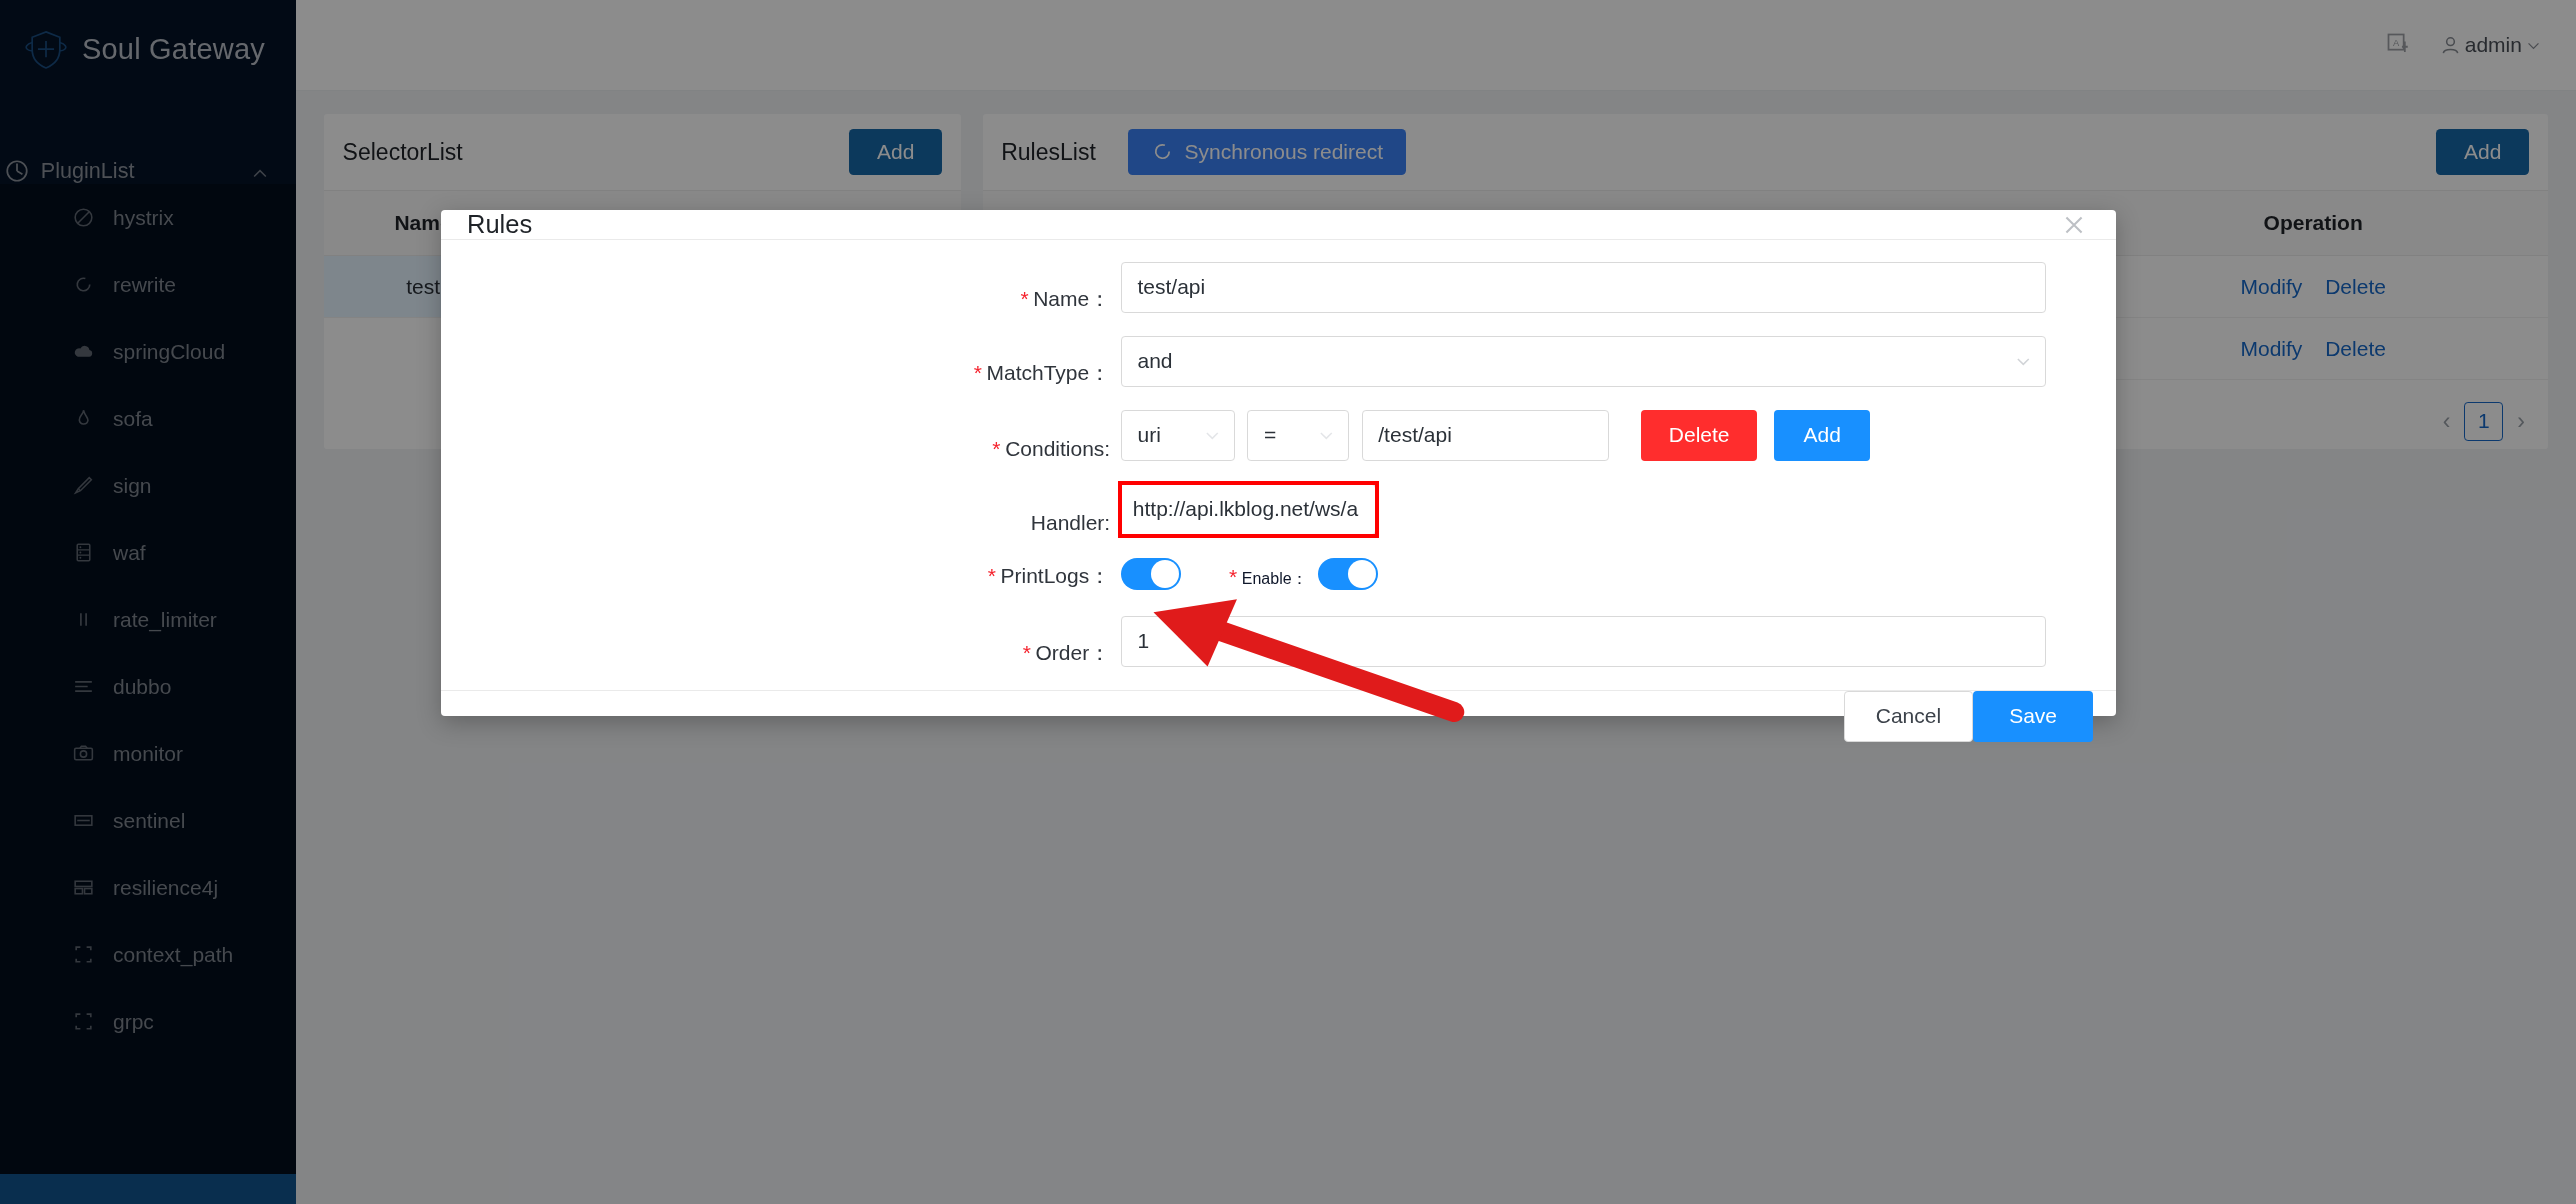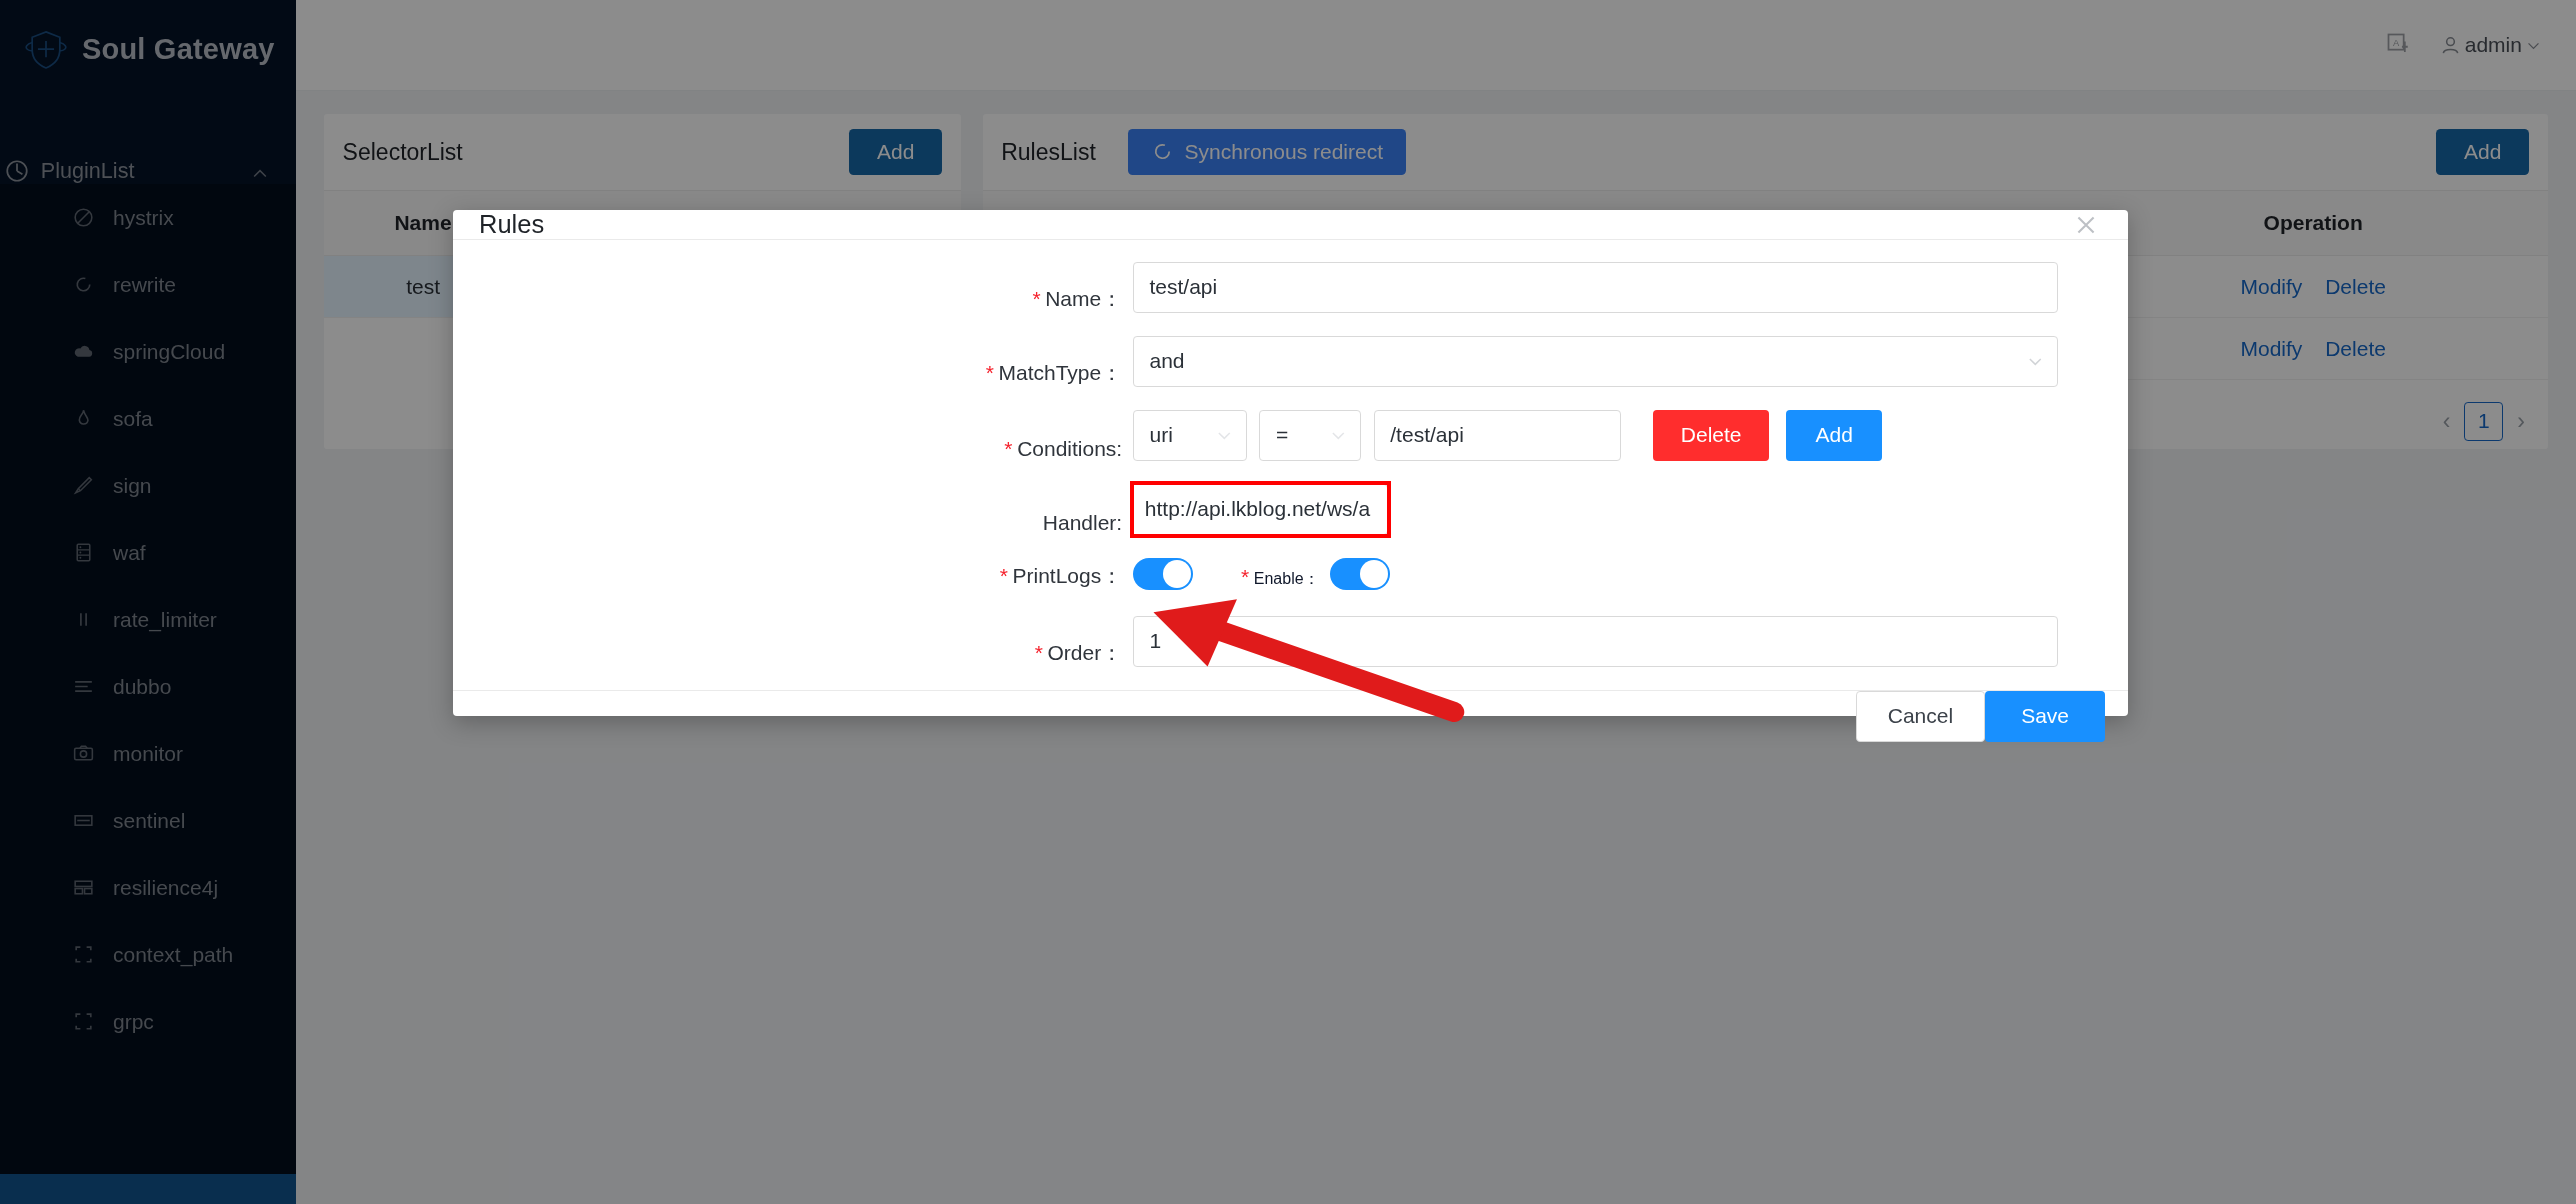--- a/index.html
+++ b/index.html
@@ -24,21 +24,21 @@
     height: 99px;
     display: flex; align-items: center;
     padding-left: 21.6px;
     background: #041327;
   }
   #logo-mark { width: 48px; height: 43px; flex: 0 0 auto; }
   #logo-text {
     margin-left: 12.4px;
     color: #b9bec6;
     font-size: 29px;
-    font-weight: 700;
+    font-weight: 400;
     letter-spacing: 0.2px;
     white-space: nowrap;
   }
   #nav-group-header {
     height: 85px;
     display: flex; align-items: flex-end;
     padding: 0 26px 0 4px;
     background: #041327;
     color: #8d939c;
     font-size: 21.6px;
@@ -148,21 +148,21 @@
 
   
   #overlay {
     position: absolute; inset: 0;
     background: rgba(0,0,0,0.45);
   }
 
   
   #modal {
     position: absolute;
-    left: 453px; top: 210px;
+    left: 441px; top: 210px;
     width: 1675px; height: 506px;
     background: #ffffff;
     border-radius: 3.9px;
     box-shadow: 0 6.2px 23px rgba(0,0,0,.25);
     display: flex; flex-direction: column;
   }
   #modal-head {
     height: 85px;
     display: flex; align-items: center;
     padding: 0 29px 0 26px;

